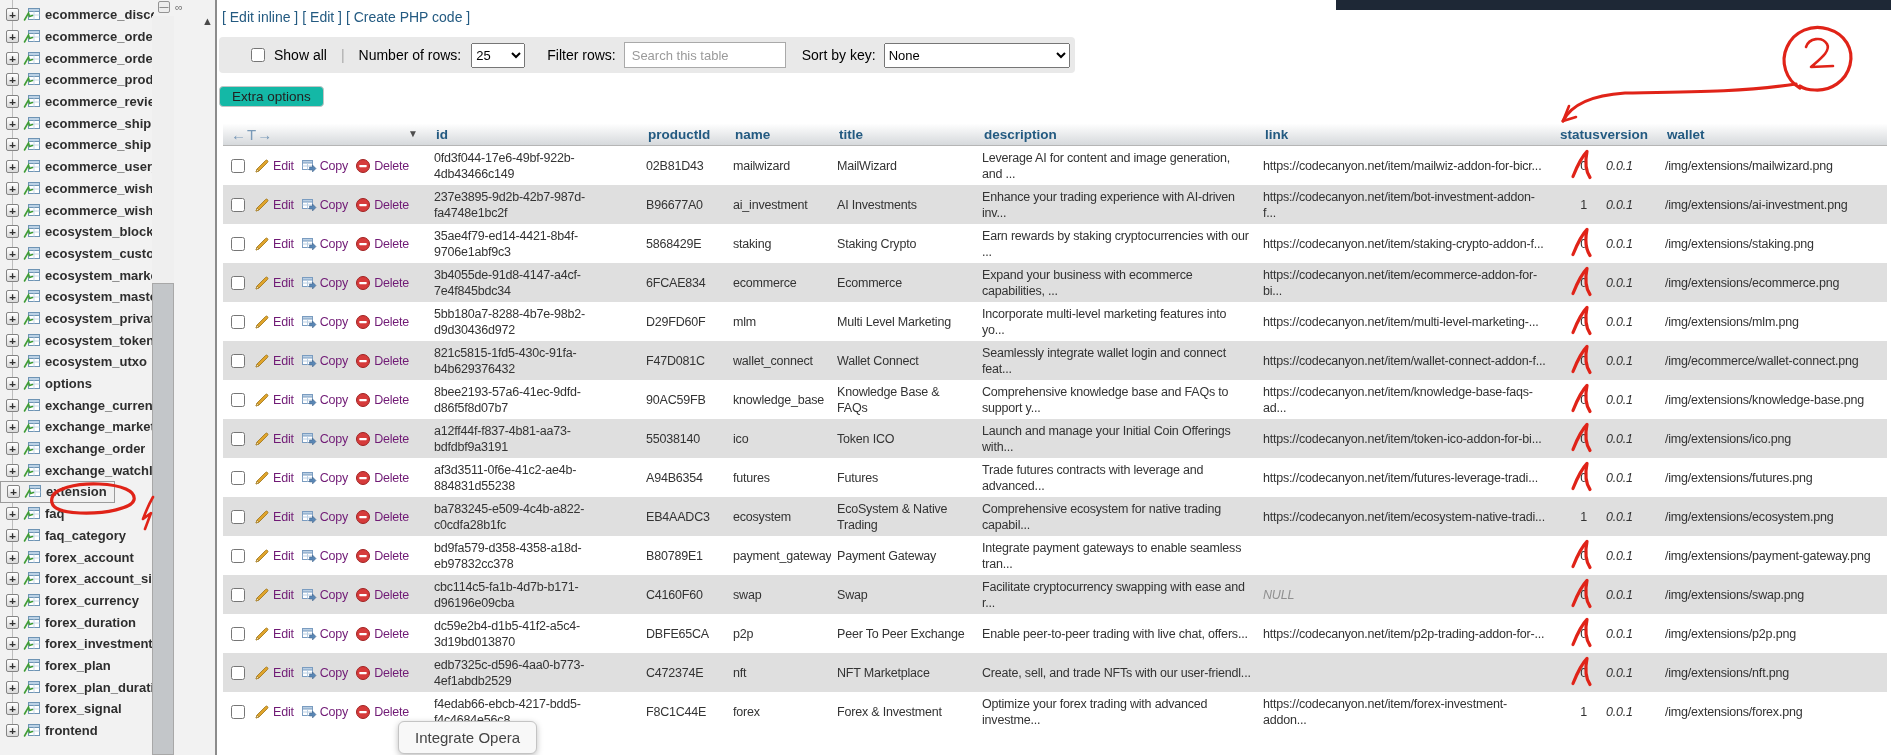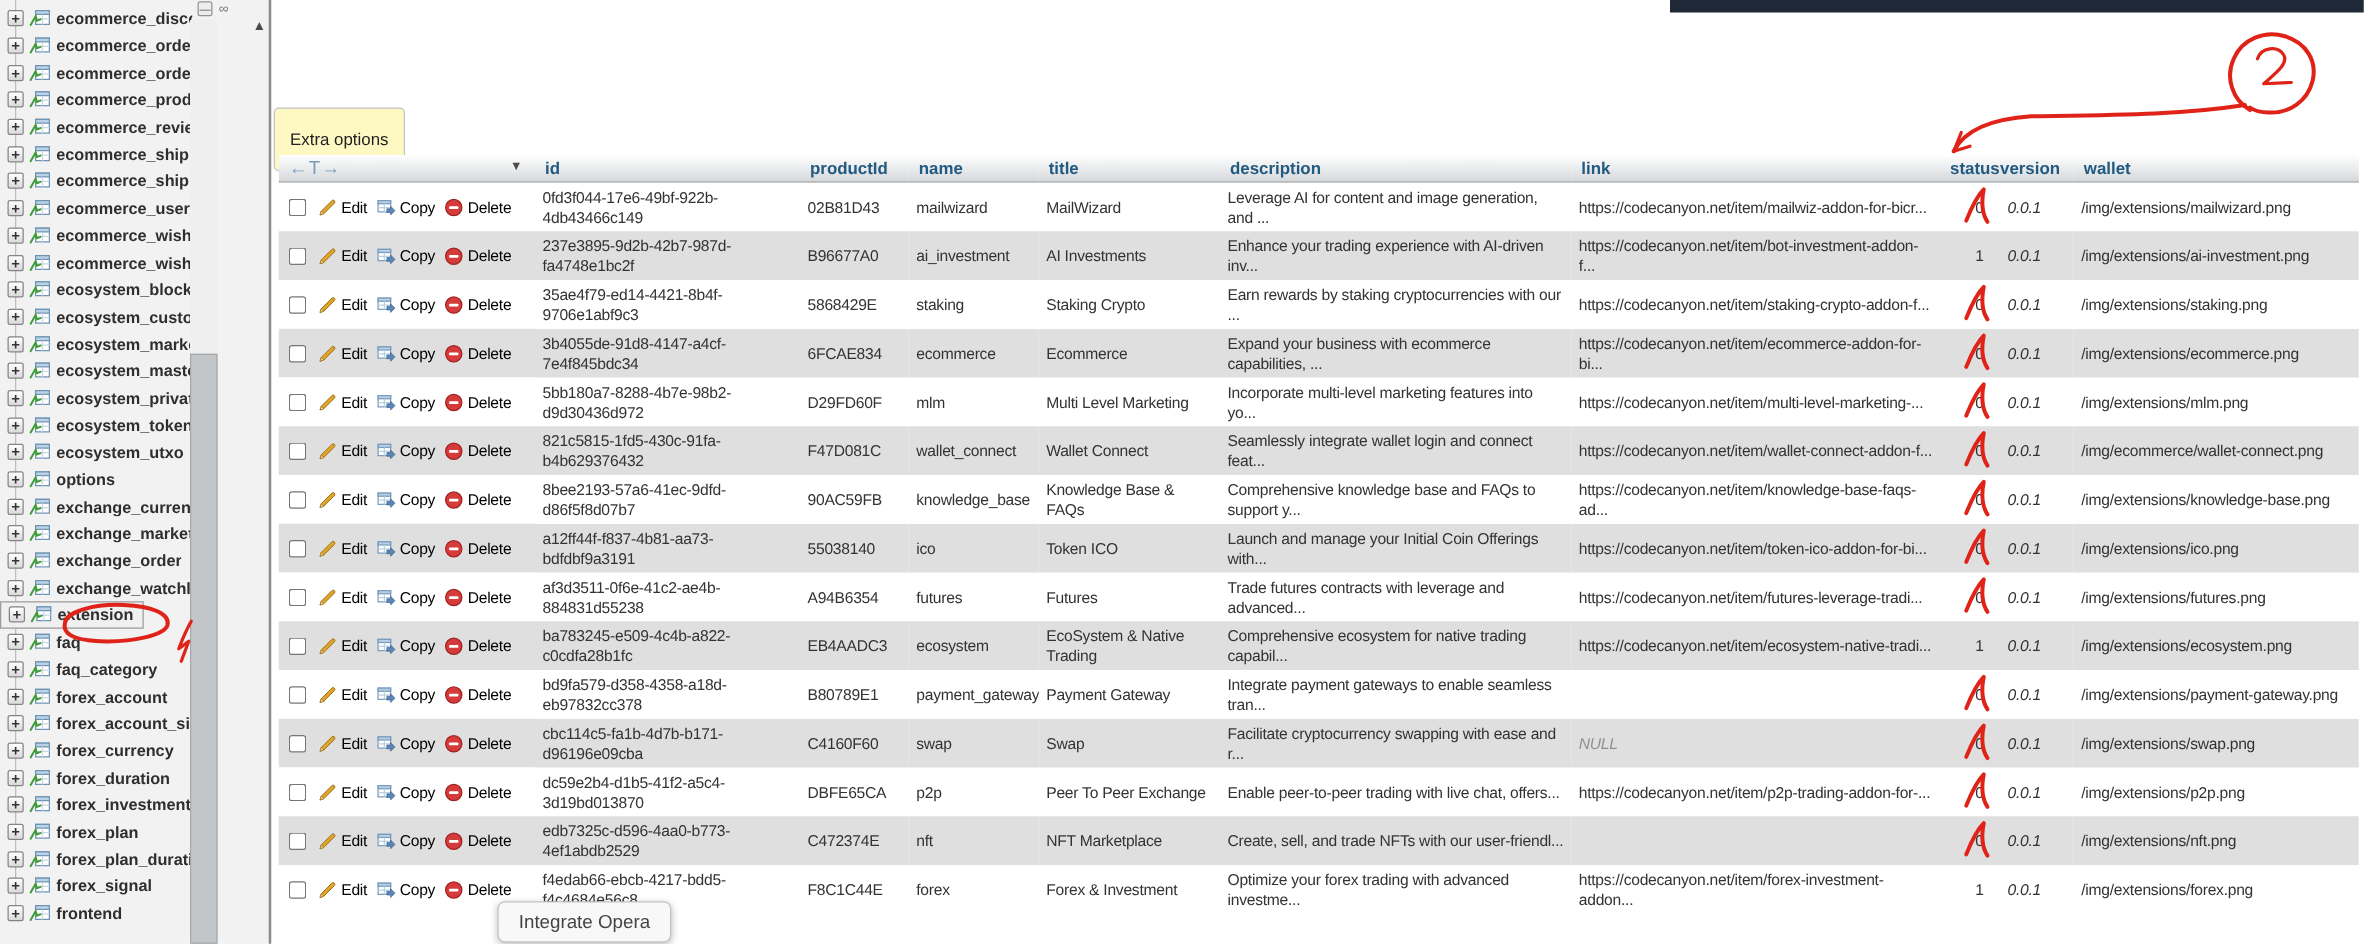--- a/index.html
+++ b/index.html
@@ -31,37 +31,37 @@
                display:flex;align-items:center;font-size:14px;color:#000;}
   .options-bar label{margin-left:6px;}
   #showall-cb{margin-left:32px;width:14px;height:14px;}
   .sep{margin:0 14px;color:#aaa;}
   .rows-select{margin-left:10px;width:54px;height:25px;font-size:13px;}
   .filter-label{margin-left:22px;}
   .filter-input{margin-left:8px;width:146px;height:22px;border:1px solid #a9a9a9;padding:1px 7px;font-size:13px;color:#333;}
   .filter-input::placeholder{color:#9a9a9a;}
   .sort-label{margin-left:16px;}
   .sort-select{margin-left:8px;width:186px;height:25px;font-size:13px;}
-  .extra-options{position:absolute;left:1px;top:86px;display:inline-block;padding:17px 12px;background:#fef9c3;
+  .extra-options{position:absolute;left:1px;top:86px;display:inline-block;padding:2px 12px;background:#14b8a6;
                  border:1px solid #c4c4c4;border-radius:4px;font-size:13.5px;color:#222;cursor:pointer;}
   
   table.grid{position:absolute;left:5px;top:124px;border-collapse:collapse;table-layout:fixed;width:1664px;}
   thead th{background:linear-gradient(#fefefe,#d6d9dc);color:#235a81;font-weight:bold;text-align:left;
            padding:2px 8px;height:21px;box-sizing:border-box;font-size:13.5px;border-bottom:1px solid #b5b5b5;}
   th.actions-h{position:relative;}
   .colmove{color:#7a9ab8;font-size:15px;letter-spacing:1px;font-weight:normal;}
   .sort-carat{position:absolute;right:10px;top:4px;color:#4d4d4d;font-size:10px;}
   tbody tr{height:39px;}
   tr.odd{background:#fff;}
   tr.even{background:#dfdfdf;}
   tbody td{padding:2px 6px;vertical-align:middle;line-height:16px;box-sizing:border-box;
            font-size:12.5px;letter-spacing:-0.2px;overflow:hidden;}
   .cell-actions{display:flex;align-items:center;gap:7px;padding-left:8px;height:39px;}
   .cell-actions input{width:14px;height:14px;margin:0 2px 0 0;}
-  a.action{display:inline-flex;align-items:center;gap:3px;color:#000000;text-decoration:none;font-size:12.5px;}
+  a.action{display:inline-flex;align-items:center;gap:3px;color:#701a75;text-decoration:none;font-size:12.5px;}
   .aicon{width:16px;height:16px;display:inline-block;}
   .id-cell,.link-cell,.image-cell{overflow-wrap:break-word;word-break:break-word;}
   .status-cell{text-align:right;padding-right:5px;}
   .version-cell{padding-left:14px;font-style:italic;}
   td.null{font-style:italic;color:#909090;}
   
   .topstrip{position:absolute;left:1336px;top:0;width:555px;height:10px;background:#1e2836;z-index:30;}
   .tooltip{position:absolute;left:398px;top:721px;padding:7px 16px;background:#f8f8f8;border:1px solid #c4c4c4;
            border-radius:6px;box-shadow:0 2px 6px rgba(0,0,0,0.25);font-size:15px;color:#444;z-index:40;white-space:nowrap;}
   #annot{position:absolute;left:0;top:0;z-index:50;pointer-events:none;}
@@ -454,21 +454,37 @@
         <span class="tlabel">frontend</span>
       </li>
     </ul>
   <div class="tree-track"></div>
   <div class="tree-thumb"></div>
   <span class="gutter-arrow">▲</span>
   <div class="sidebar-border"></div>
 </aside>
 
 <main class="main">
+  <div class="edit-bar" id="editbar"><a class="editlink" href="#">[ Edit inline ]</a><a class="editlink" href="#">[ Edit ]</a><a class="editlink" href="#">[ Create PHP code ]</a></div>
 
+  <div class="options-bar">
+    <input type="checkbox" id="showall-cb" style="">
+    <label for="showall-cb">Show all</label>
+    <span class="sep">|</span>
+    <span>Number of rows:</span>
+    <select class="rows-select">
+      <option>25</option>
+    </select>
+    <span class="filter-label">Filter rows:</span>
+    <input type="text" class="filter-input" placeholder="Search this table" style="">
+    <span class="sort-label">Sort by key:</span>
+    <select class="sort-select">
+      <option>None</option>
+    </select>
+  </div>
 
   <div class="extra-options">Extra options</div>
 
   <table class="grid">
     <colgroup>
       <col style="width:205px">
         <col style="width:212px">
         <col style="width:87px">
         <col style="width:104px">
       <col style="width:145px">

